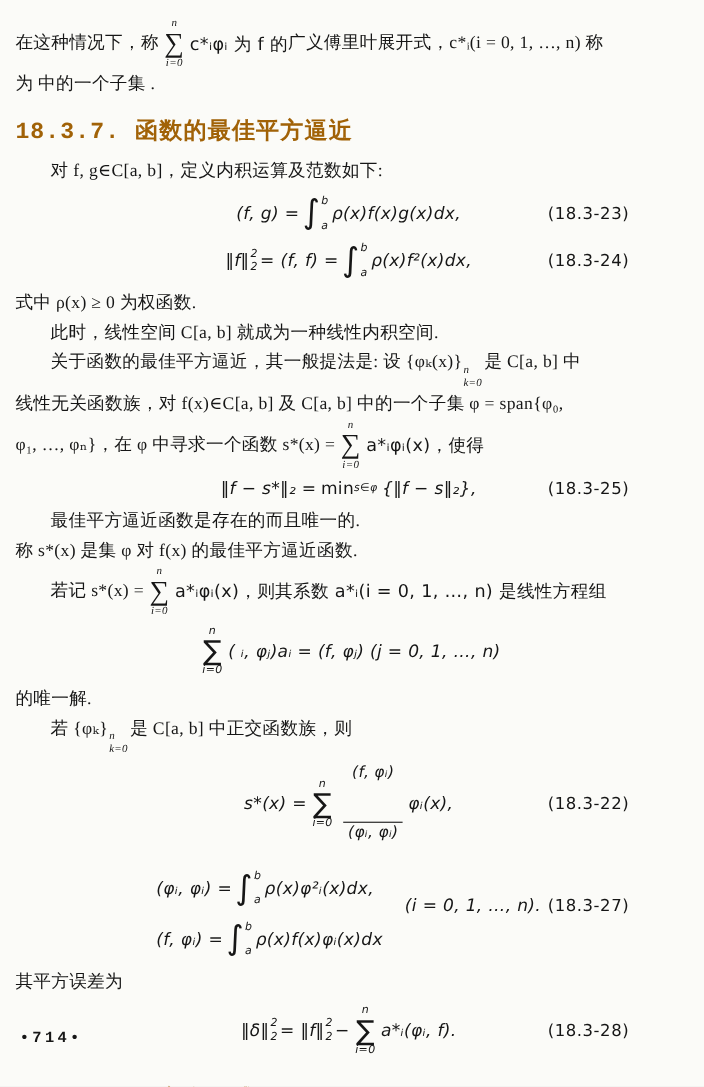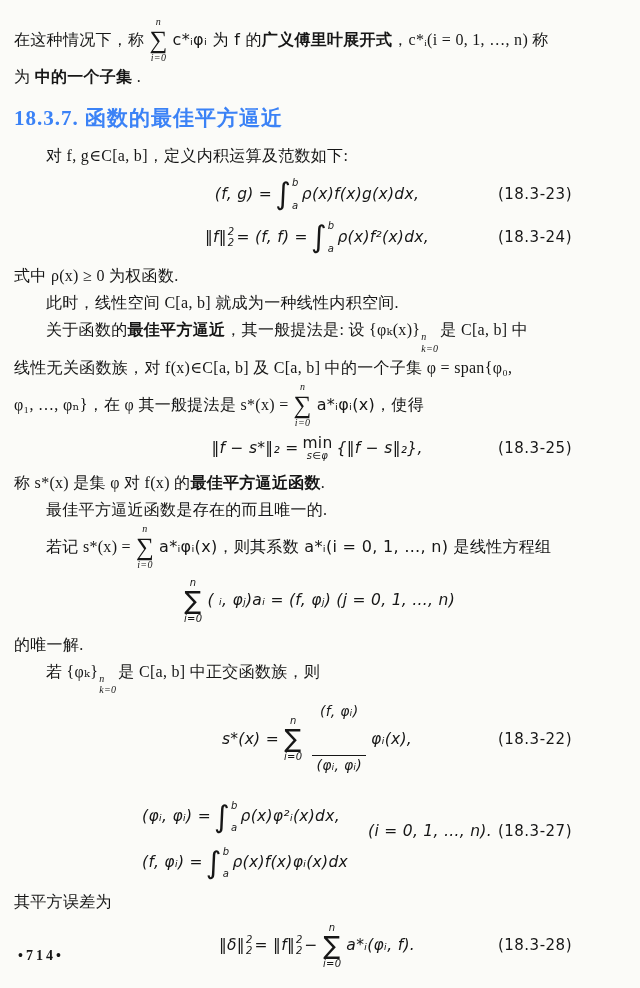--- a/index.html
+++ b/index.html
@@ -6,52 +6,52 @@
   .page{
     position:relative;width:640px;height:988px;box-sizing:border-box;
     background:#fbfbf8;color:#161616;
     font-family:"Liberation Serif","DejaVu Serif",serif;
     font-size:16px;letter-spacing:.3px;
     padding:16px 20px 0 14px;overflow:hidden;
   }
   .line{line-height:27px;}
   .mline{display:flex;align-items:center;line-height:1.2;min-height:30px;flex-wrap:nowrap;white-space:nowrap;}
   .indent{padding-left:32px;}
-  .b{font-weight:bold;}
+  .b{font-weight:normal;}
   h2.sec{
-    font-family:Liberation Serif, serif;
+    font-family:Liberation Mono, monospace;
     font-size:21px;font-weight:700;letter-spacing:1px;
-    margin:14px 0 10px 0;color:#3b82f6;
+    margin:14px 0 10px 0;color:#a16207;
   }
   
   .eqrow{position:relative;display:flex;align-items:center;justify-content:center;margin:7px 0;font-style:italic;font-family:"DejaVu Sans",sans-serif;font-size:15.5px;white-space:nowrap;}
   .eqrow .eqnum{position:absolute;right:48px;font-style:normal;font-family:"DejaVu Sans",sans-serif;font-size:15px;letter-spacing:.5px;}
   .mathrun{font-family:"DejaVu Sans",sans-serif;}
   
   .bigop{display:inline-flex;flex-direction:column;align-items:center;line-height:1;margin:0 5px;vertical-align:middle;}
   .bigop-top,.bigop-bot{font-size:10px;font-style:italic;line-height:1.1;}
   .bigop-sym{font-size:25px;font-style:normal;line-height:1;}
   
   .intgrp{display:inline-flex;align-items:center;margin:0 3px;}
   .int-sym{font-size:30px;font-style:normal;line-height:1;}
   .int-lims{display:inline-flex;flex-direction:column;justify-content:space-between;height:34px;font-size:10px;font-style:italic;margin-left:1px;padding:1px 0;}
   
   .supsub{display:inline-flex;flex-direction:column;align-items:flex-start;font-size:10px;line-height:1.15;vertical-align:-5px;margin:0 2px 0 1px;font-style:italic;}
   
   .frac{display:inline-flex;flex-direction:column;align-items:center;margin:0 5px;font-size:14px;line-height:1.25;vertical-align:middle;}
   .frac .den{border-top:1.3px solid #161616;padding:1px 4px 0 4px;margin-top:35px;}
   .frac .num{padding:0 4px;text-align:center;}
   
-  .underop{display:inline-flex;flex-direction:column;align-items:center;line-height:1.05;margin:0 4px;vertical-align:middle;}
+  .underop{display:inline-flex;flex-direction:row;align-items:center;line-height:1.05;margin:0 4px;vertical-align:middle;}
   .underop .op{font-style:normal;}
   .underop .under{font-size:10px;}
   
   .eqcol{display:inline-flex;flex-direction:column;align-items:flex-start;gap:10px;margin-top:17px;}
   .side-cond{margin-left:20px;font-style:italic;}
-  .pagenum{position:absolute;left:18px;bottom:24px;font-family:Liberation Serif, serif;font-size:14px;letter-spacing:3px;font-weight:bold;}
+  .pagenum{position:absolute;left:18px;bottom:36px;font-family:Liberation Mono, monospace;font-size:14px;letter-spacing:3px;font-weight:bold;}
 </style>
 </head>
 <body>
 
 <div class="page">
 
   <div class="mline">
     <span>在这种情况下，称</span>
     <span class="bigop">
         <span class="bigop-top">n</span>
@@ -107,43 +107,43 @@
   <div class="line indent">此时，线性空间 C[a, b] 就成为一种线性内积空间.</div>
 
   <div class="line indent">
     <span>关于函数的</span><span class="b">最佳平方逼近</span><span>，其一般提法是: 设 {φₖ(x)}</span><span class="supsub">
         <span>n</span>
         <span>k=0</span>
       </span><span>是 C[a, b] 中</span>
   </div>
   <div class="line">线性无关函数族，对 f(x)∈C[a, b] 及 C[a, b] 中的一个子集 φ = span{φ₀,</div>
   <div class="mline">
-    <span>φ₁, …, φₙ}，在 φ 其一般提法是 s*(x) =</span>
+    <span>φ₁, …, φₙ}，在 φ 中寻求一个函数 s*(x) =</span>
     <span class="bigop">
         <span class="bigop-top">n</span>
         <span class="bigop-sym">∑</span>
         <span class="bigop-bot">i=0</span>
       </span>
     <span class="mathrun">a*ᵢφᵢ(x)，使得</span>
   </div>
 
   <div class="eqrow">
     <span>‖f − s*‖₂ =</span>
     <span class="underop">
         <span class="op">min</span>
         <span class="under">s∈φ</span>
       </span>
     <span>{‖f − s‖₂},</span>
     <span class="eqnum">(18.3-25)</span>
   </div>
 
+  <div class="line indent">最佳平方逼近函数是存在的而且唯一的.</div>
   <div class="line">
     <span>称 s*(x) 是集 φ 对 f(x) 的</span><span class="b">最佳平方逼近函数</span><span>.</span>
   </div>
-  <div class="line indent">最佳平方逼近函数是存在的而且唯一的.</div>
 
   <div class="mline indent">
     <span>若记 s*(x) =</span>
     <span class="bigop">
         <span class="bigop-top">n</span>
         <span class="bigop-sym">∑</span>
         <span class="bigop-bot">i=0</span>
       </span>
     <span class="mathrun">a*ᵢφᵢ(x)，则其系数 a*ᵢ(i = 0, 1, …, n) 是线性方程组</span>
   </div>

